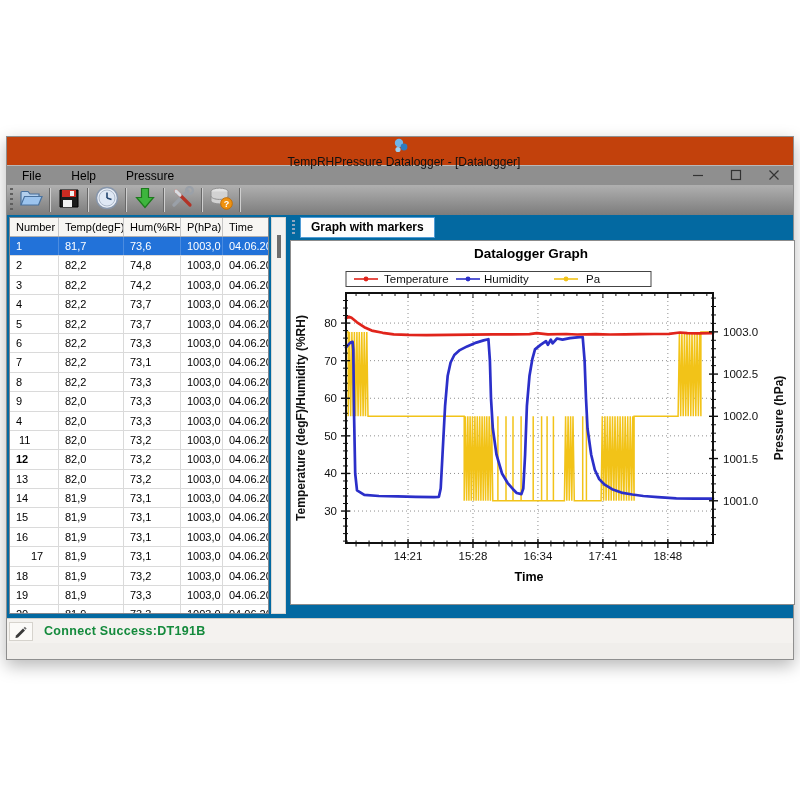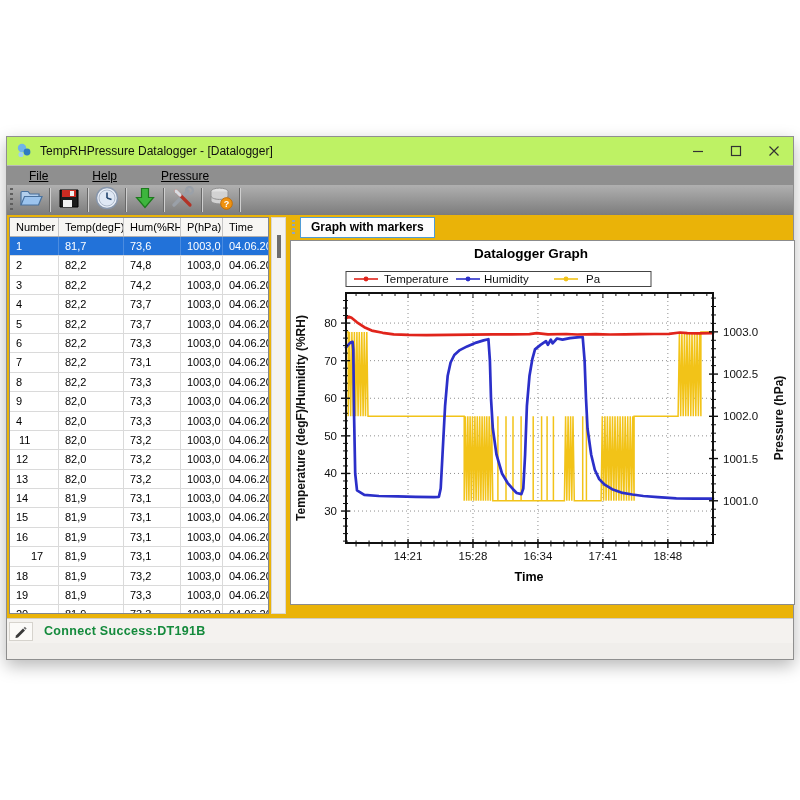--- a/index.html
+++ b/index.html
@@ -1,42 +1,42 @@
 <!DOCTYPE html>
 <html><head>
 <meta charset="utf-8">
 <style>
   html,body{margin:0;padding:0;background:#fff;}
   .page{position:relative;width:800px;height:800px;background:#ffffff;overflow:hidden;
         font-family:"Liberation Sans",sans-serif;}
   .appwin{position:absolute;left:6px;top:136px;width:788px;height:524px;background:#f0eeeb;
           border:1px solid #8f8f8f;box-shadow:0 6px 16px rgba(0,0,0,.28);box-sizing:border-box;}
   
-  .titlebar{height:28px;background:#bef264;display:flex;align-items:center;padding-left:8px;}
+  .titlebar{height:28px;background:#c2410c;display:flex;align-items:center;padding-left:8px;flex-direction:column;}
   .appicon{width:18px;height:18px;margin-right:7px;flex:none;}
   .wtitle{font-size:12px;color:#111;}
   .wincontrols{margin-left:auto;display:flex;height:100%;}
   .wbtn{width:38px;height:100%;display:flex;align-items:center;justify-content:center;color:#333;}
   
   .menubar{height:20px;background:#8f8f8f;display:flex;align-items:center;border-top:1px solid #b9b9b9;box-sizing:border-box;}
-  .menuitem{font-size:12px;color:#000;padding:0 22px;line-height:20px;text-decoration:underline;}
+  .menuitem{font-size:12px;color:#000;padding:0 15px;line-height:20px;}
   
   .toolbar{height:30px;background:linear-gradient(#b0b0b0,#7c7c7c);display:flex;align-items:center;padding-left:2px;}
   .tgrip{width:5px;height:24px;margin:0 3px 0 1px;
          background:repeating-linear-gradient(#5f5f5f 0 2px,transparent 2px 5px);width:3px;}
   .tbtn{width:30px;height:28px;display:flex;align-items:center;justify-content:center;}
   .tsep{width:0;height:24px;border-left:1px solid #686868;border-right:1px solid #cfcfcf;margin:0 3px;}
   
   .tabstrip{height:19px;background:#f0eeeb;display:flex;align-items:flex-end;padding-left:5px;
             border-bottom:1px solid #a9a69f;box-sizing:border-box;position:relative;}
   .tab{font-size:11px;color:#111;padding:2px 9px 2px 9px;background:#eceae4;border:1px solid #9b9891;
        border-bottom:none;margin-right:2px;line-height:12px;}
   .tab.active{background:#fdfdfc;position:relative;margin-bottom:-1px;padding-bottom:3px;z-index:2;}
   
-  .content{position:relative;height:403px;background:#eab308;}
+  .content{position:relative;height:403px;background:#0369a1;}
   .tablewrap{position:absolute;left:2px;top:2px;width:260px;height:397px;background:#fff;
              border:1px solid #82878f;box-sizing:border-box;overflow:hidden;}
   .thead{display:flex;height:19px;background:#f7f6f3;border-bottom:1px solid #b0b0b0;box-sizing:border-box;}
   .th{font-size:11px;color:#000;line-height:18px;padding-left:6px;box-sizing:border-box;
       border-right:1px solid #c6c6c6;white-space:nowrap;overflow:hidden;flex:none;}
   .trow{display:flex;height:19.4px;box-sizing:border-box;border-bottom:1px solid #dadada;background:#fff;}
   .trow.selected{background:#2272d9;}
   .td{font-size:11px;color:#000;line-height:19px;padding-left:6px;box-sizing:border-box;
       border-right:1px solid #dadada;white-space:nowrap;overflow:hidden;flex:none;}
   .trow.selected .td{color:#fff;border-right-color:#4b8ce0;}
@@ -244,21 +244,21 @@
               <div class="td" style="width: 46px;">04.06.2023 13...</div>
             </div>
             <div class="trow">
               <div class="td" style="width: 49px; padding-left: 9px;">11</div>
               <div class="td" style="width: 65px;">82,0</div>
               <div class="td" style="width: 57px;">73,2</div>
               <div class="td" style="width: 42px;">1003,0</div>
               <div class="td" style="width: 46px;">04.06.2023 13...</div>
             </div>
             <div class="trow">
-              <div class="td" style="width: 49px;">12</div>
+              <div class="td" style="width: 49px; font-weight: bold;">12</div>
               <div class="td" style="width: 65px;">82,0</div>
               <div class="td" style="width: 57px;">73,2</div>
               <div class="td" style="width: 42px;">1003,0</div>
               <div class="td" style="width: 46px;">04.06.2023 13...</div>
             </div>
             <div class="trow">
               <div class="td" style="width: 49px;">13</div>
               <div class="td" style="width: 65px;">82,0</div>
               <div class="td" style="width: 57px;">73,2</div>
               <div class="td" style="width: 42px;">1003,0</div>

